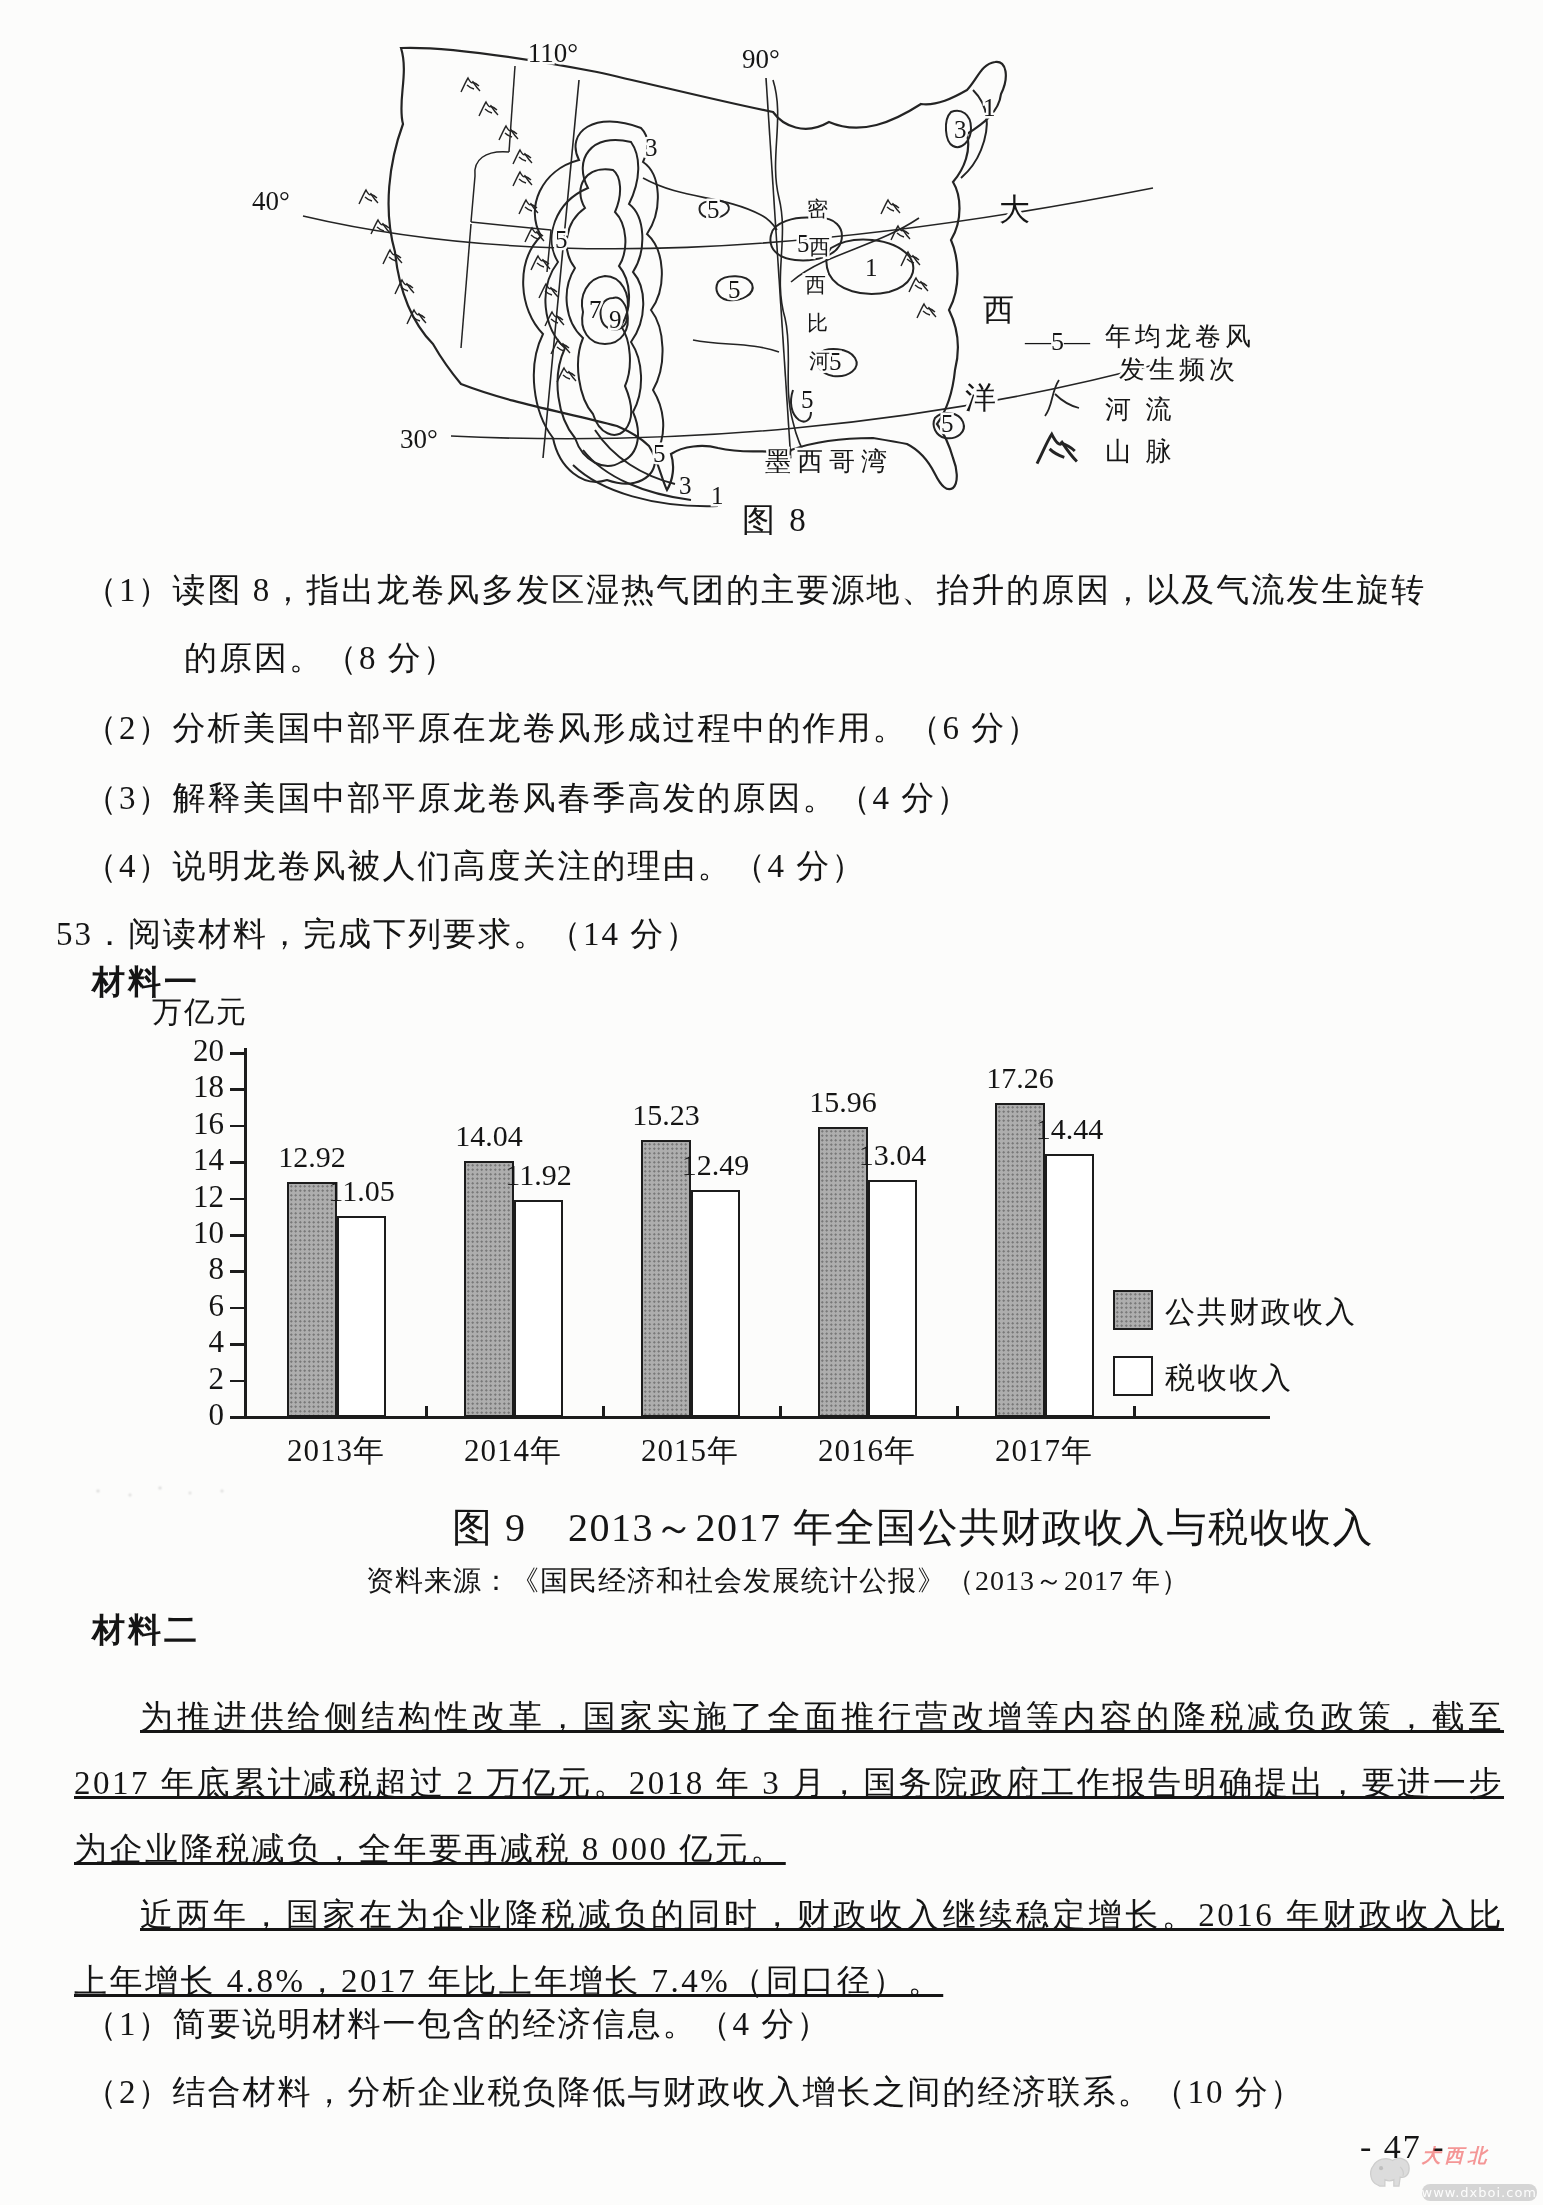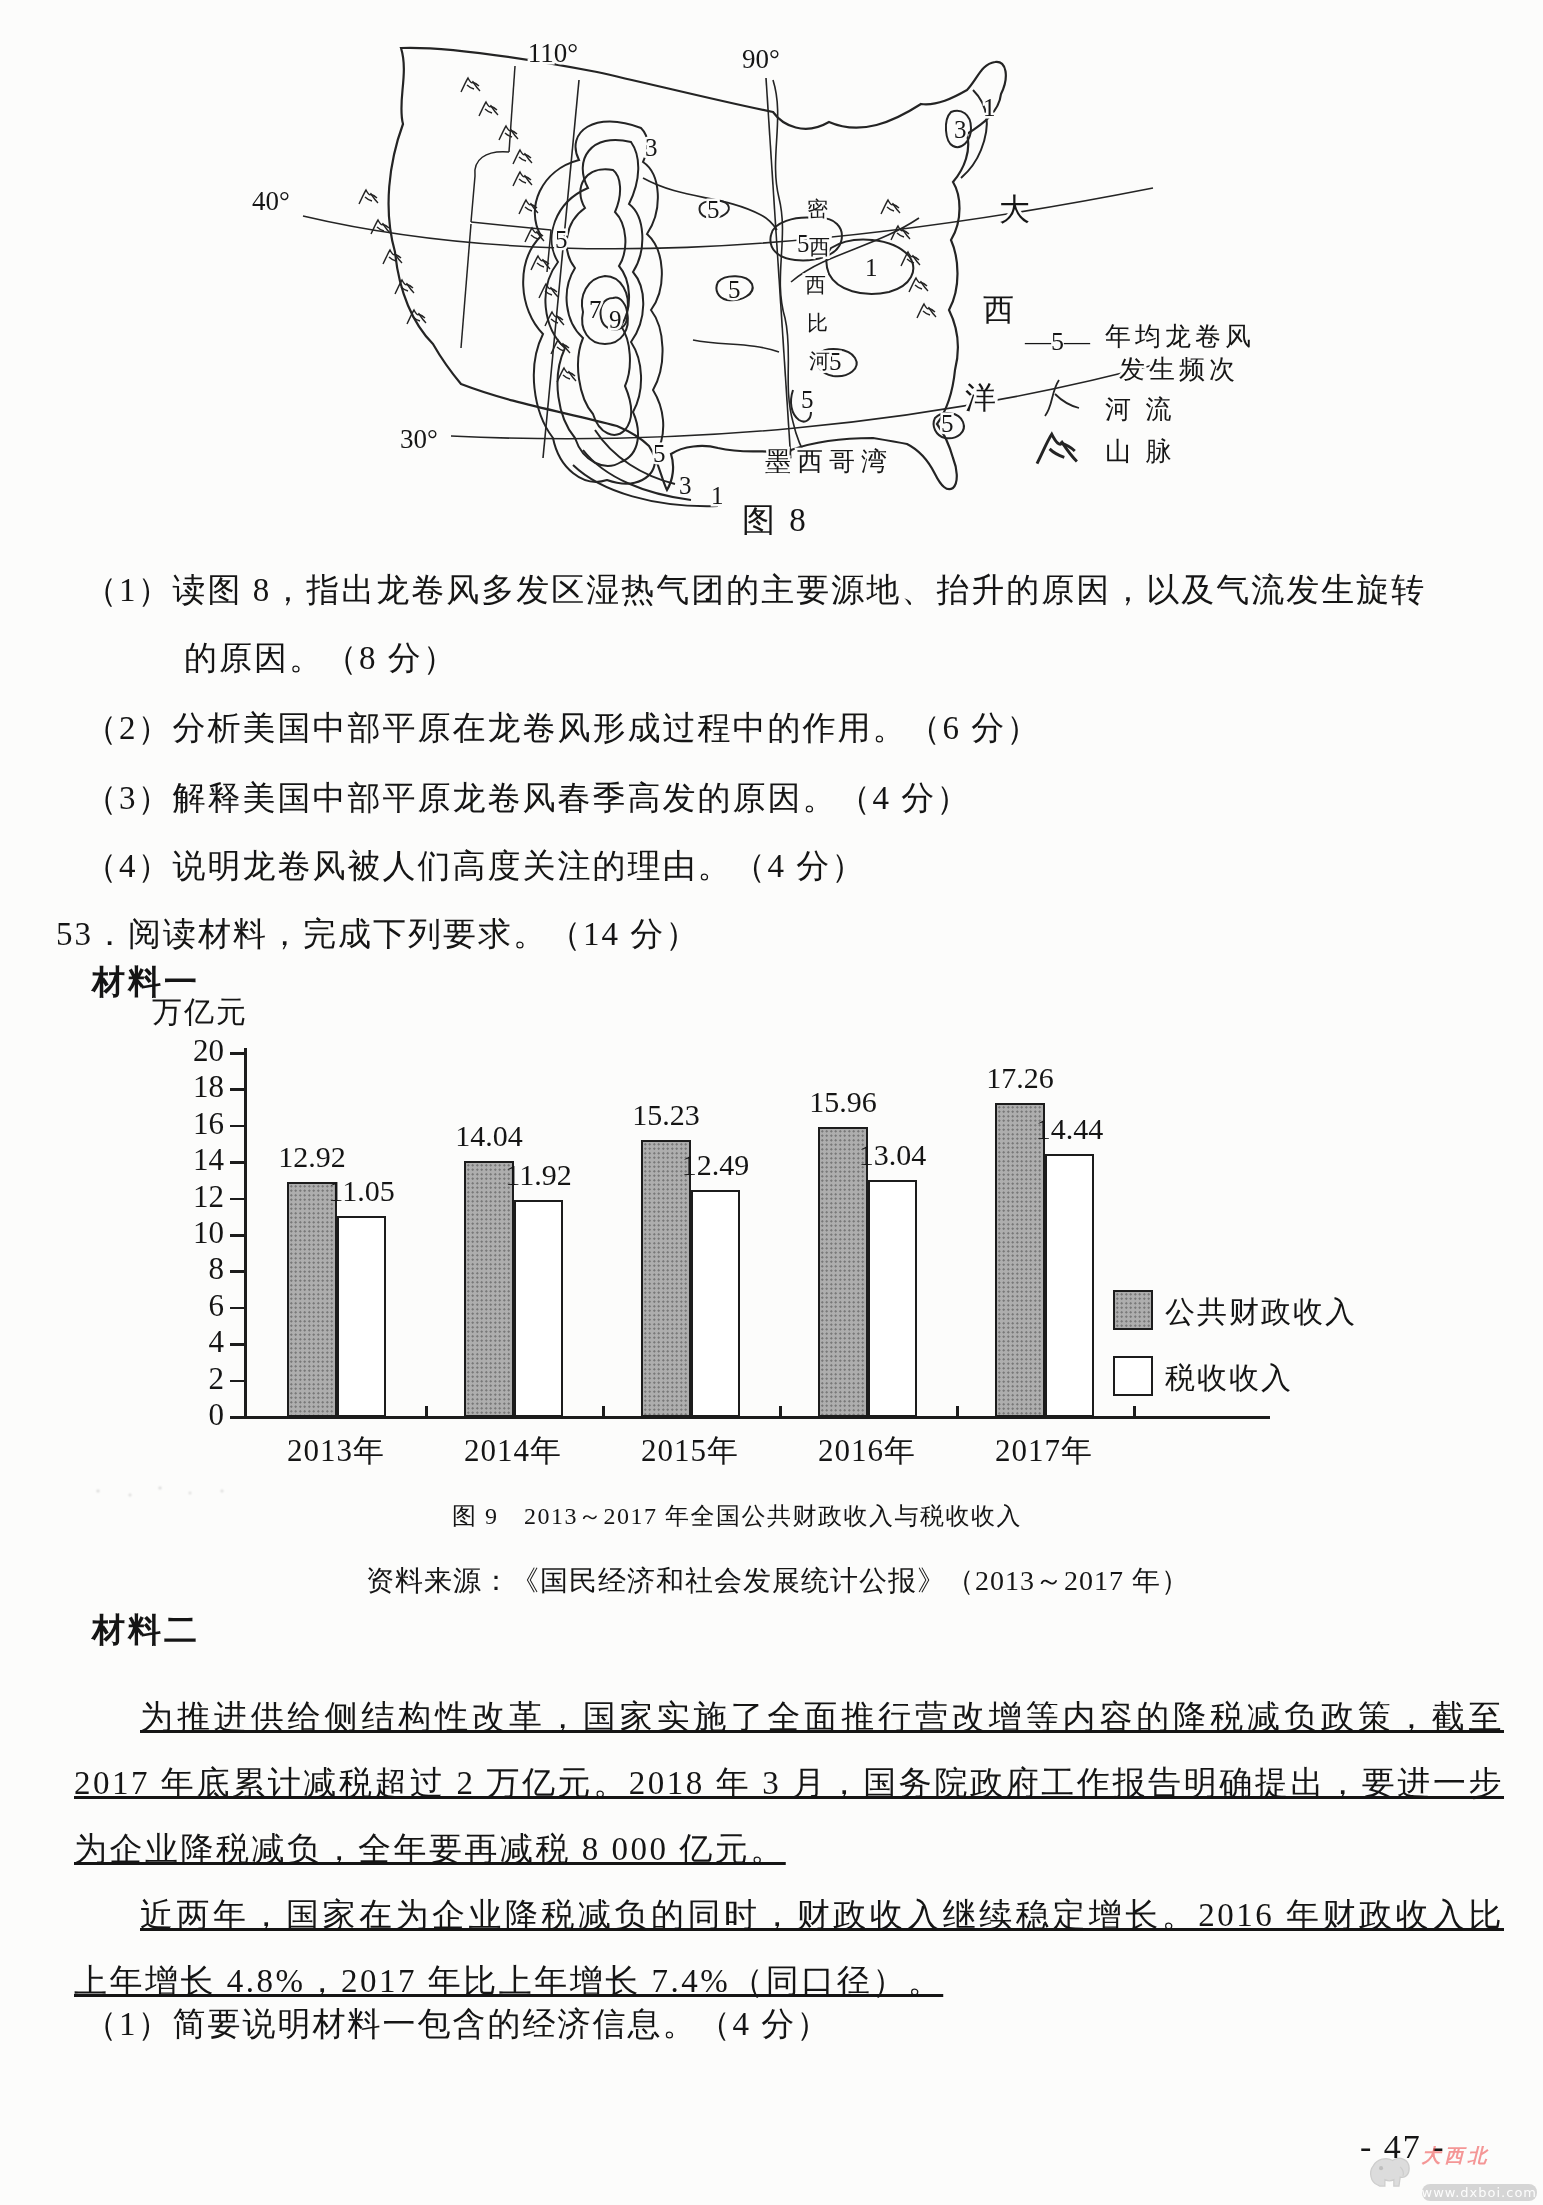--- a/index.html
+++ b/index.html
@@ -267,28 +267,29 @@
       <div class="c-val" style="left: 955px; top: 70.868px;">17.26</div>
       <div class="c-bar white" style="left: 1045px; top: 164.192px; width: 49px; height: 262.808px;"></div>
       <div class="c-val" style="left: 1004.5px; top: 122.192px;">14.44</div>
       <div class="c-xlab" style="left: 959px; top: 440px;">2017年</div>
       <div class="c-swatch c-bar gray" style="left: 1113px; top: 300px; width: 40px; height: 40px;"></div>
       <div class="c-leg" style="left: 1165px; top: 302px;">公共财政收入</div>
       <div class="c-swatch c-bar white" style="left: 1113px; top: 366px; width: 40px; height: 40px;"></div>
       <div class="c-leg" style="left: 1165px; top: 368px;">税收收入</div>
     </div>
 
-  <div class="caption" style="left:452px;top:1500px;font-size:24px;letter-spacing:1.5px;">图 9　2013～2017 年全国公共财政收入与税收收入</div>
+  <div class="caption" style="left:452px;top:1500px;font-size:40px;letter-spacing:1.5px;">图 9　2013～2017 年全国公共财政收入与税收收入</div>
   <div class="line" style="left:366px;top:1562px;font-size:28px;letter-spacing:1px;">资料来源：《国民经济和社会发展统计公报》（2013～2017 年）</div>
 
   <div class="mat-label" style="left:92px;top:1608px;">材料二</div>
   <p class="para" style="top:1668px;">为推进供给侧结构性改革，国家实施了全面推行营改增等内容的降税减负政策，截至 2017 年底累计减税超过 2 万亿元。2018 年 3 月，国务院政府工作报告明确提出，要进一步为企业降税减负，全年要再减税 8 000 亿元。</p>
   <p class="para" style="top:1866px;">近两年，国家在为企业降税减负的同时，财政收入继续稳定增长。2016 年财政收入比上年增长 4.8%，2017 年比上年增长 7.4%（同口径）。</p>
 
   <div class="line" style="left:84px;top:2002px;">（1）简要说明材料一包含的经济信息。（4 分）</div>
+  <div class="line" style="left:84px;top:2070px;">（2）结合材料，分析企业税负降低与财政收入增长之间的经济联系。（10 分）</div>
 
   <div class="page-num">- 47 -</div>
 
   <div class="smudge"></div>
 
   <div class="watermark">
     <svg width="52" height="46" viewBox="0 0 40 36">
       <path d="M10,28 C5,26 3,18 7,13 C10,8 17,6 22,9 C27,5 35,8 35,15 C35,20 32,23 28,22 L27,29 L23,29 L23,24
                C21,25 18,25 16,24 L16,29 L12,29 Z M28,14 C30,16 31,19 30,21" fill="#c3c3c3" stroke="#a8a8a8" stroke-width="1"></path>
       <circle cx="13" cy="15" r="1.6" fill="#8f8f8f"></circle>

